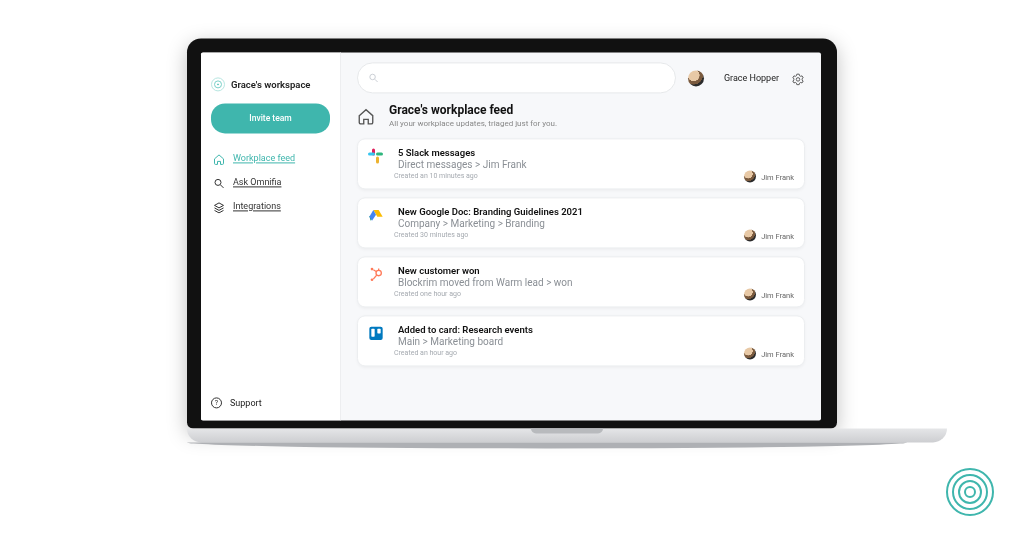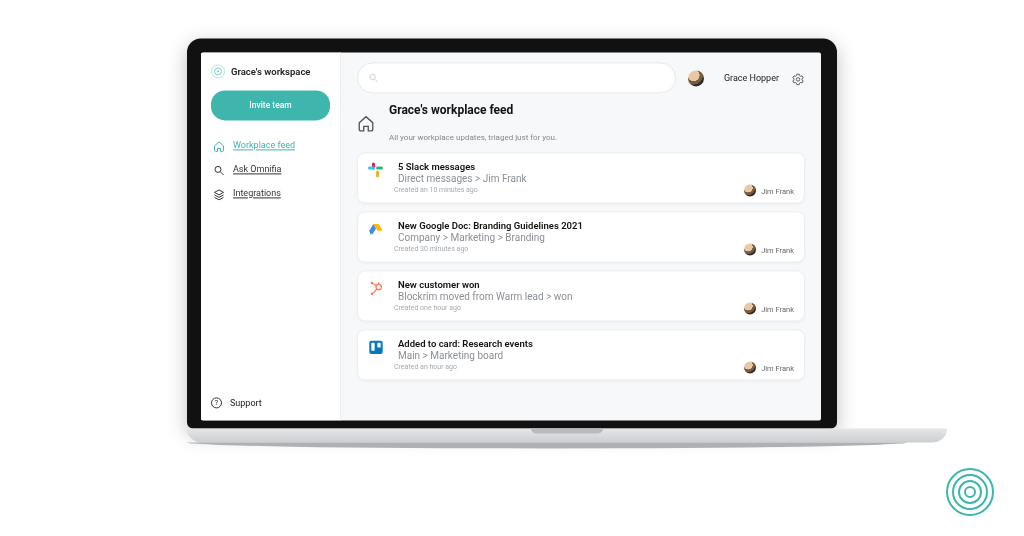--- a/index.html
+++ b/index.html
@@ -72,21 +72,21 @@
   
   .sidebar {
     width: 140px;
     background: #ffffff;
     border-right: 1px solid #edeef0;
     padding: 12px 10px;
     display: flex;
     flex-direction: column;
     font-size: 9px;
   }
-  .ws-label { display:flex; align-items:center; gap:6px; font-size:9.5px; font-weight:600; color:#222; margin-bottom:12px;}
+  .ws-label { display:flex; align-items:center; gap:6px; font-size:9.5px; font-weight:600; color:#222; margin-bottom:12px;margin-top:13px;}
   .mini-logo { width:14px; height:14px; position:relative; }
   .mini-logo span{ position:absolute; inset:0; border-radius:50%; border:1.5px solid #b7e6e1;}
   .mini-logo span:nth-child(2){ inset:3px; border-color:#7ad1c9;}
   .mini-logo span:nth-child(3){ inset:6px; border-color:#45bdb2;}
 
   .invite-btn {
     background:#3fb6ad; color:#fff; border:none; border-radius:14px;
     padding:10px 0; font-size:8.5px; font-weight:500; cursor:pointer;
     margin-bottom:14px;
   }
@@ -109,21 +109,21 @@
   .user { display:flex; align-items:center; gap:20px; font-size:9px; color:#222;}
   .avatar { width:16px;height:16px;border-radius:50%;
     background: radial-gradient(circle at 35% 30%, #e8c9a6 0 38%, #7a5a3e 40% 60%, #2b2b2b 62% 100%);
   }
   .gear { width:14px;height:14px; cursor:pointer;}
   .gear svg{width:14px;height:14px;}
 
   .page-head { display:flex; align-items:center; gap:14px; margin-bottom:10px;}
   .page-head .hicon { width:18px;height:18px;}
   .page-title { font-size:12px; font-weight:700; color:#111;}
-  .page-sub { font-size:8px; color:#888; margin-top:16px;}
+  .page-sub { font-size:8px; color:#888; margin-top:2px;}
 
   .card {
     background:#fff; border:1px solid #eceef0; border-radius:8px;
     padding:8px 10px 6px 10px; margin-bottom:8px;
     box-shadow: 0 1px 3px rgba(0,0,0,0.04);
   }
   .card-top { display:flex; gap:14px; }
   .app-ico { width:16px;height:16px; flex:0 0 16px; margin-top:1px;}
   .card-title { font-size:9.5px; font-weight:600; color:#111;}
   .card-sub { font-size:10px; color:#8a8f95; margin-top:1px;}

